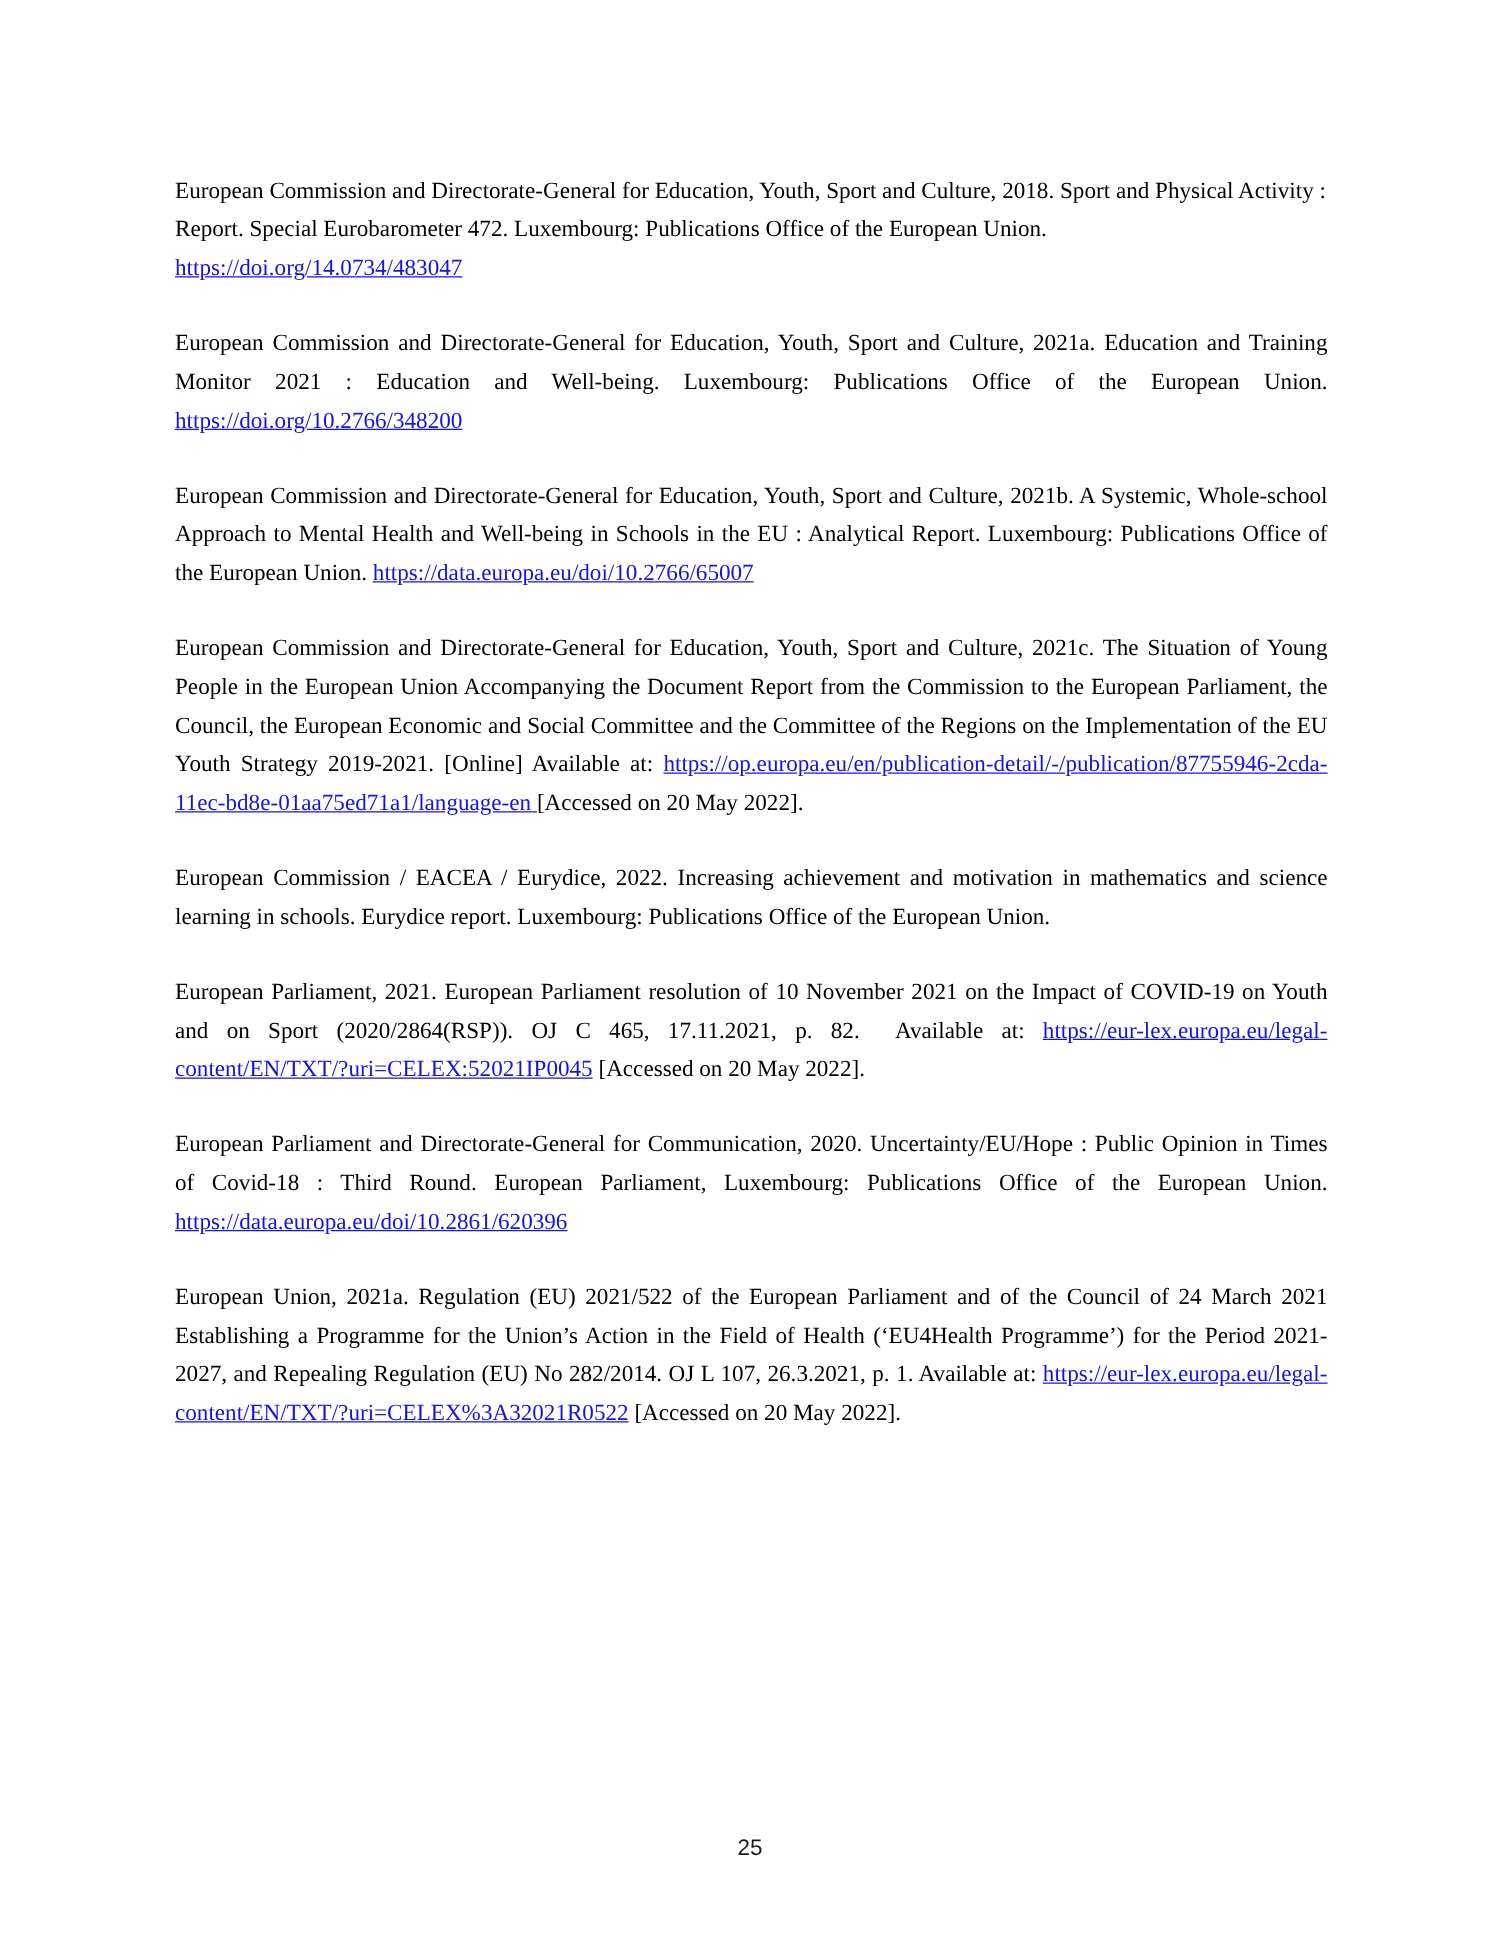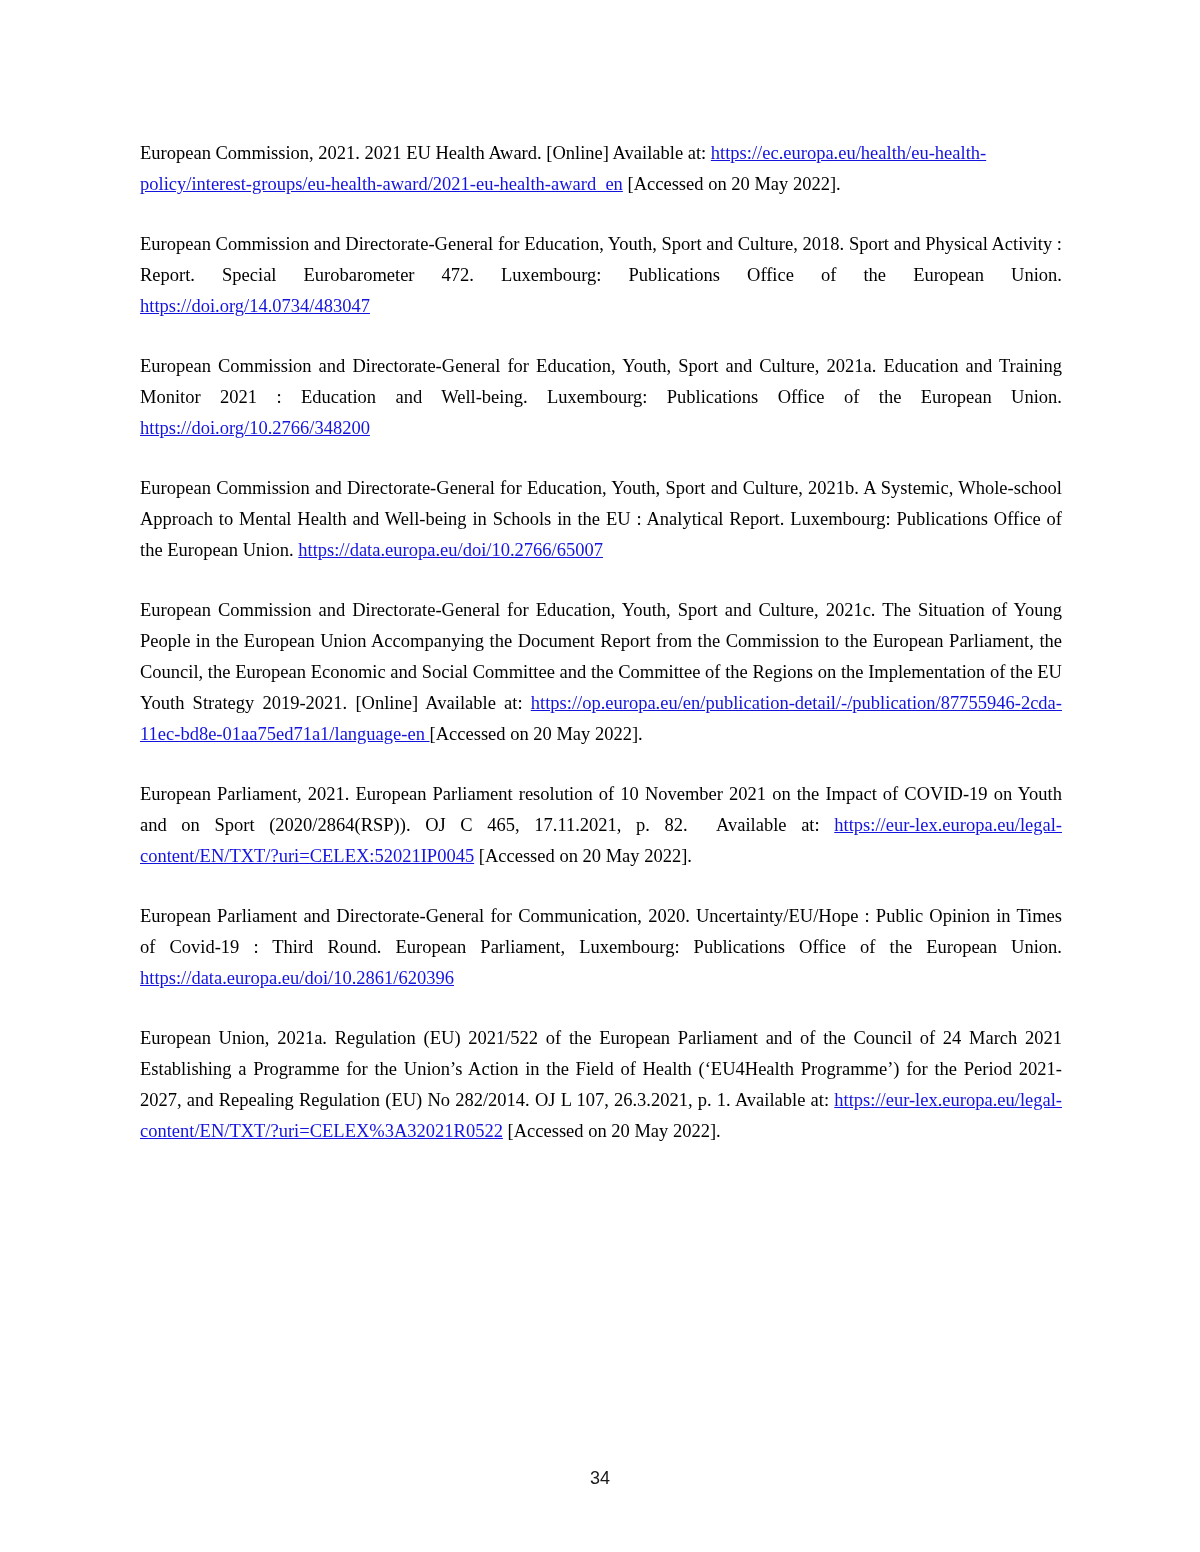--- a/index.html
+++ b/index.html
@@ -53,23 +53,23 @@
     font-family: "Liberation Sans", "DejaVu Sans", sans-serif;
     font-size: 18px;
     color: #1a1a1a;
   }
 </style>
 </head>
 <body>
 
 <div class="doc-page">
   <div class="references">
-      <p class="reference"><span>European Commission, 2021. 2021 EU Health Award. [Online] Available at: </span><a class="ref-link" href="#">https://ec.europa.eu/health/eu-health-policy/interest-groups/eu-health-award/2021-eu-health-award_en</a><span> [Accessed on 20 May 2022].</span></p>
       <p class="reference"><span>European Commission and Directorate-General for Education, Youth, Sport and Culture, 2018. Sport and Physical Activity : Report. Special Eurobarometer 472. Luxembourg: Publications Office of the European Union. </span><a class="ref-link" href="#">https://doi.org/14.0734/483047</a></p>
       <p class="reference"><span>European Commission and Directorate-General for Education, Youth, Sport and Culture, 2021a. Education and Training Monitor 2021 : Education and Well-being. Luxembourg: Publications Office of the European Union. </span><a class="ref-link" href="#">https://doi.org/10.2766/348200</a></p>
       <p class="reference"><span>European Commission and Directorate-General for Education, Youth, Sport and Culture, 2021b. A Systemic, Whole-school Approach to Mental Health and Well-being in Schools in the EU : Analytical Report. Luxembourg: Publications Office of the European Union. </span><a class="ref-link" href="#">https://data.europa.eu/doi/10.2766/65007</a></p>
       <p class="reference"><span>European Commission and Directorate-General for Education, Youth, Sport and Culture, 2021c. The Situation of Young People in the European Union Accompanying the Document Report from the Commission to the European Parliament, the Council, the European Economic and Social Committee and the Committee of the Regions on the Implementation of the EU Youth Strategy 2019-2021. [Online] Available at: </span><a class="ref-link" href="#">https://op.europa.eu/en/publication-detail/-/publication/87755946-2cda-11ec-bd8e-01aa75ed71a1/language-en </a><span>[Accessed on 20 May 2022].</span></p>
+      <p class="reference"><span>European Commission / EACEA / Eurydice, 2022. Increasing achievement and motivation in mathematics and science learning in schools. Eurydice report. Luxembourg: Publications Office of the European Union.</span></p>
       <p class="reference"><span>European Parliament, 2021. European Parliament resolution of 10 November 2021 on the Impact of COVID-19 on Youth and on Sport (2020/2864(RSP)). OJ C 465, 17.11.2021, p. 82.  Available at: </span><a class="ref-link" href="#">https://eur-lex.europa.eu/legal-content/EN/TXT/?uri=CELEX:52021IP0045</a><span> [Accessed on 20 May 2022].</span></p>
-      <p class="reference"><span>European Parliament and Directorate-General for Communication, 2020. Uncertainty/EU/Hope : Public Opinion in Times of Covid-19 : Third Round. European Parliament, Luxembourg: Publications Office of the European Union. </span><a class="ref-link" href="#">https://data.europa.eu/doi/10.2861/620396</a></p>
+      <p class="reference"><span>European Parliament and Directorate-General for Communication, 2020. Uncertainty/EU/Hope : Public Opinion in Times of Covid-18 : Third Round. European Parliament, Luxembourg: Publications Office of the European Union. </span><a class="ref-link" href="#">https://data.europa.eu/doi/10.2861/620396</a></p>
       <p class="reference"><span>European Union, 2021a. Regulation (EU) 2021/522 of the European Parliament and of the Council of 24 March 2021 Establishing a Programme for the Union’s Action in the Field of Health (‘EU4Health Programme’) for the Period 2021-2027, and Repealing Regulation (EU) No 282/2014. OJ L 107, 26.3.2021, p. 1. Available at: </span><a class="ref-link" href="#">https://eur-lex.europa.eu/legal-content/EN/TXT/?uri=CELEX%3A32021R0522</a><span> [Accessed on 20 May 2022].</span></p>
     </div>
-  <div class="page-number">34</div>
+  <div class="page-number">25</div>
 </div>
 
 </body></html>

